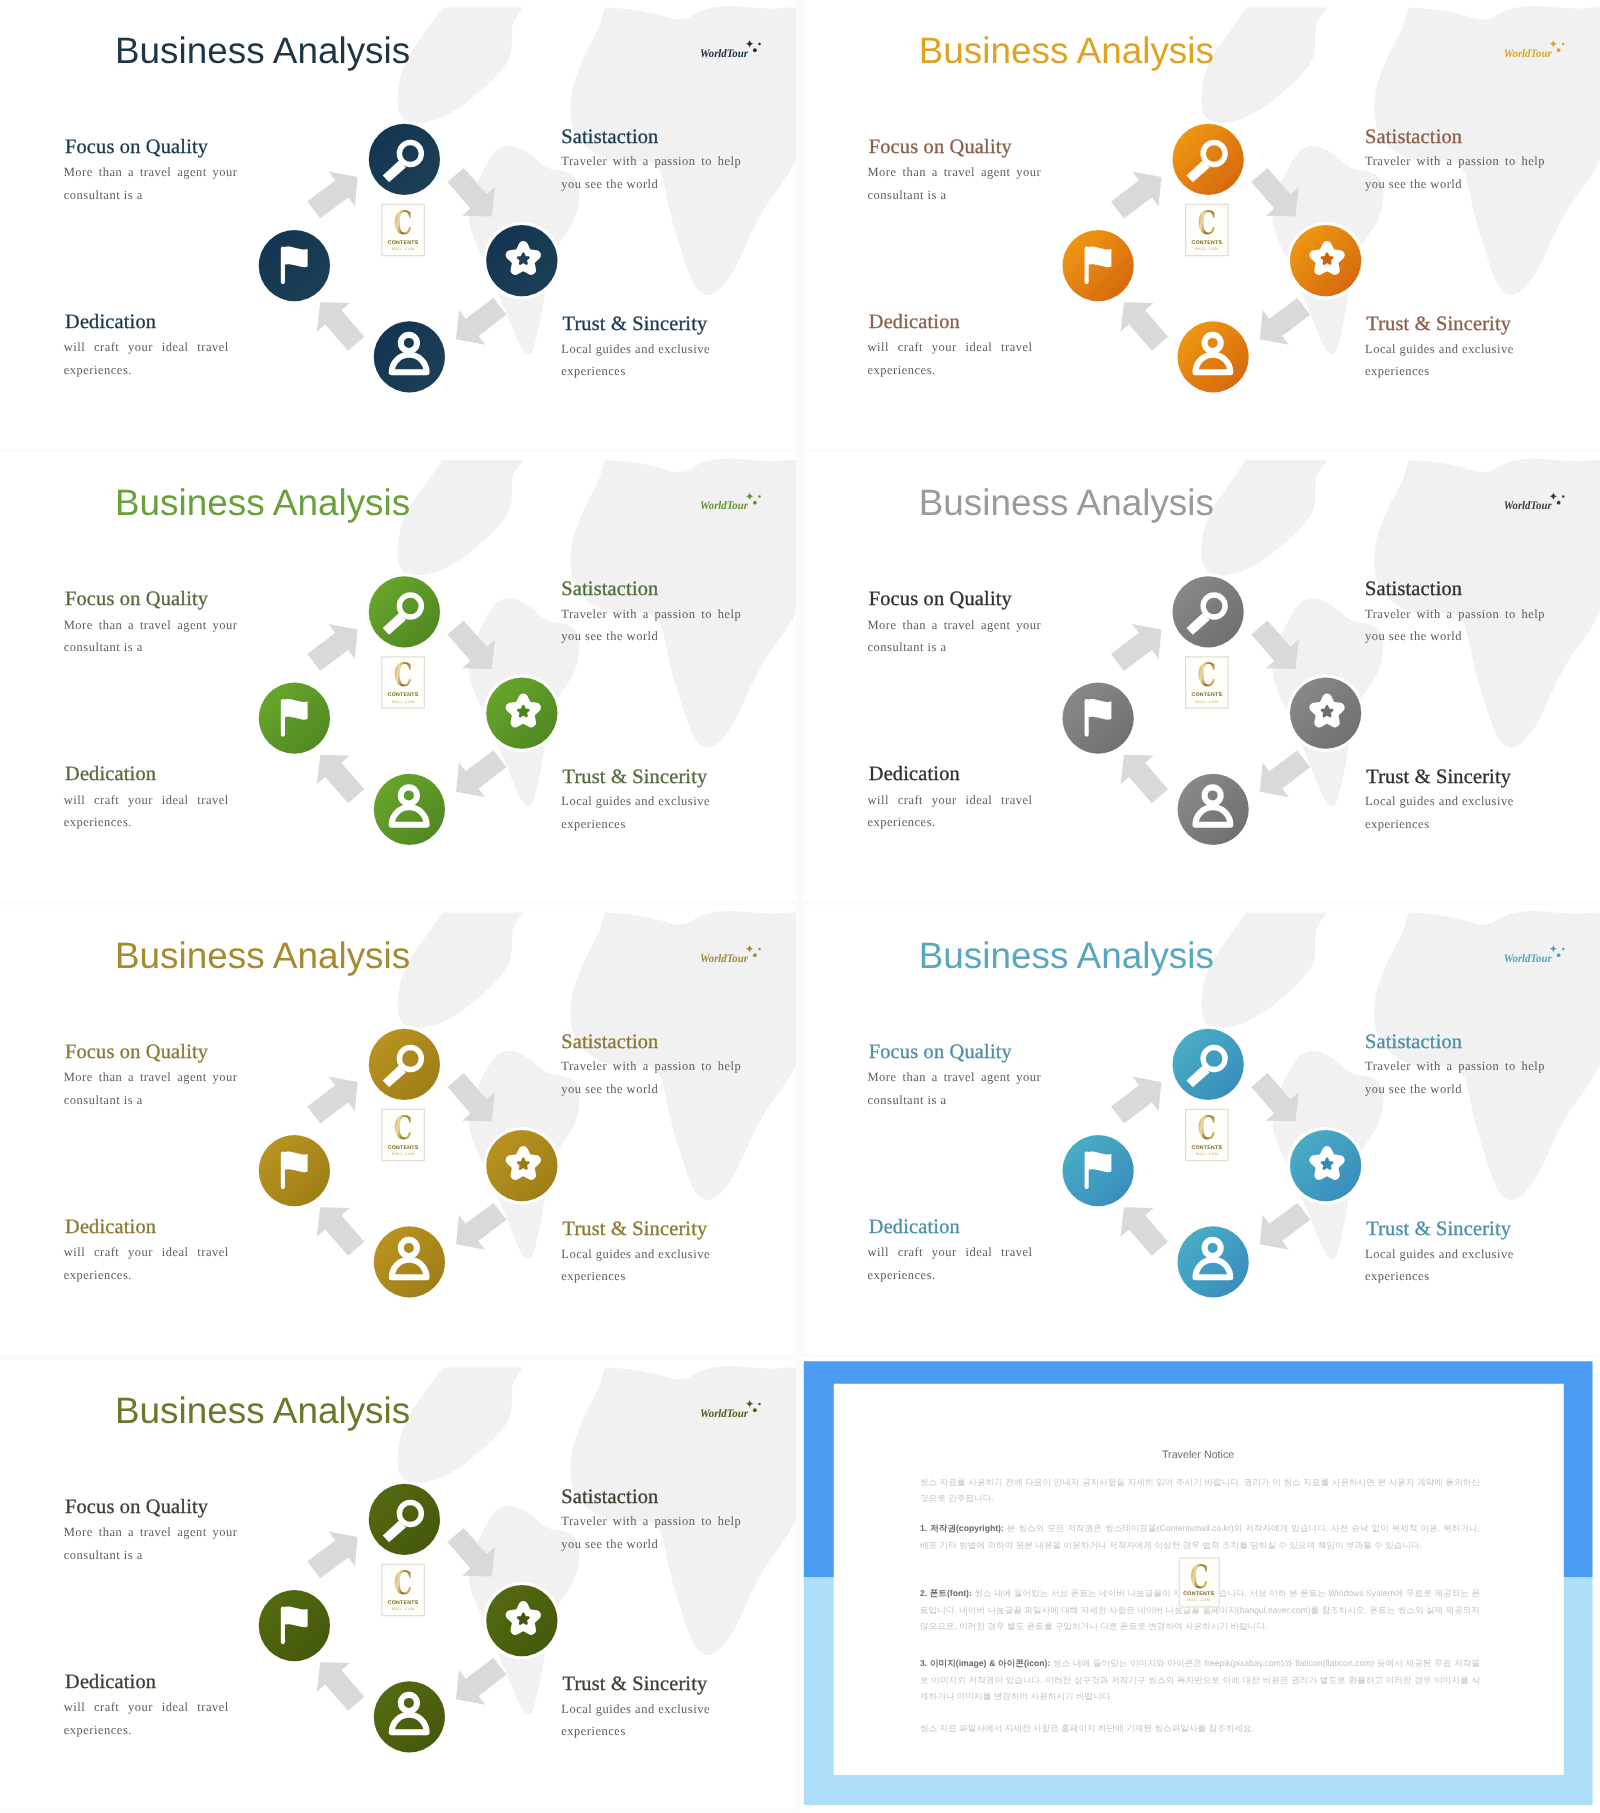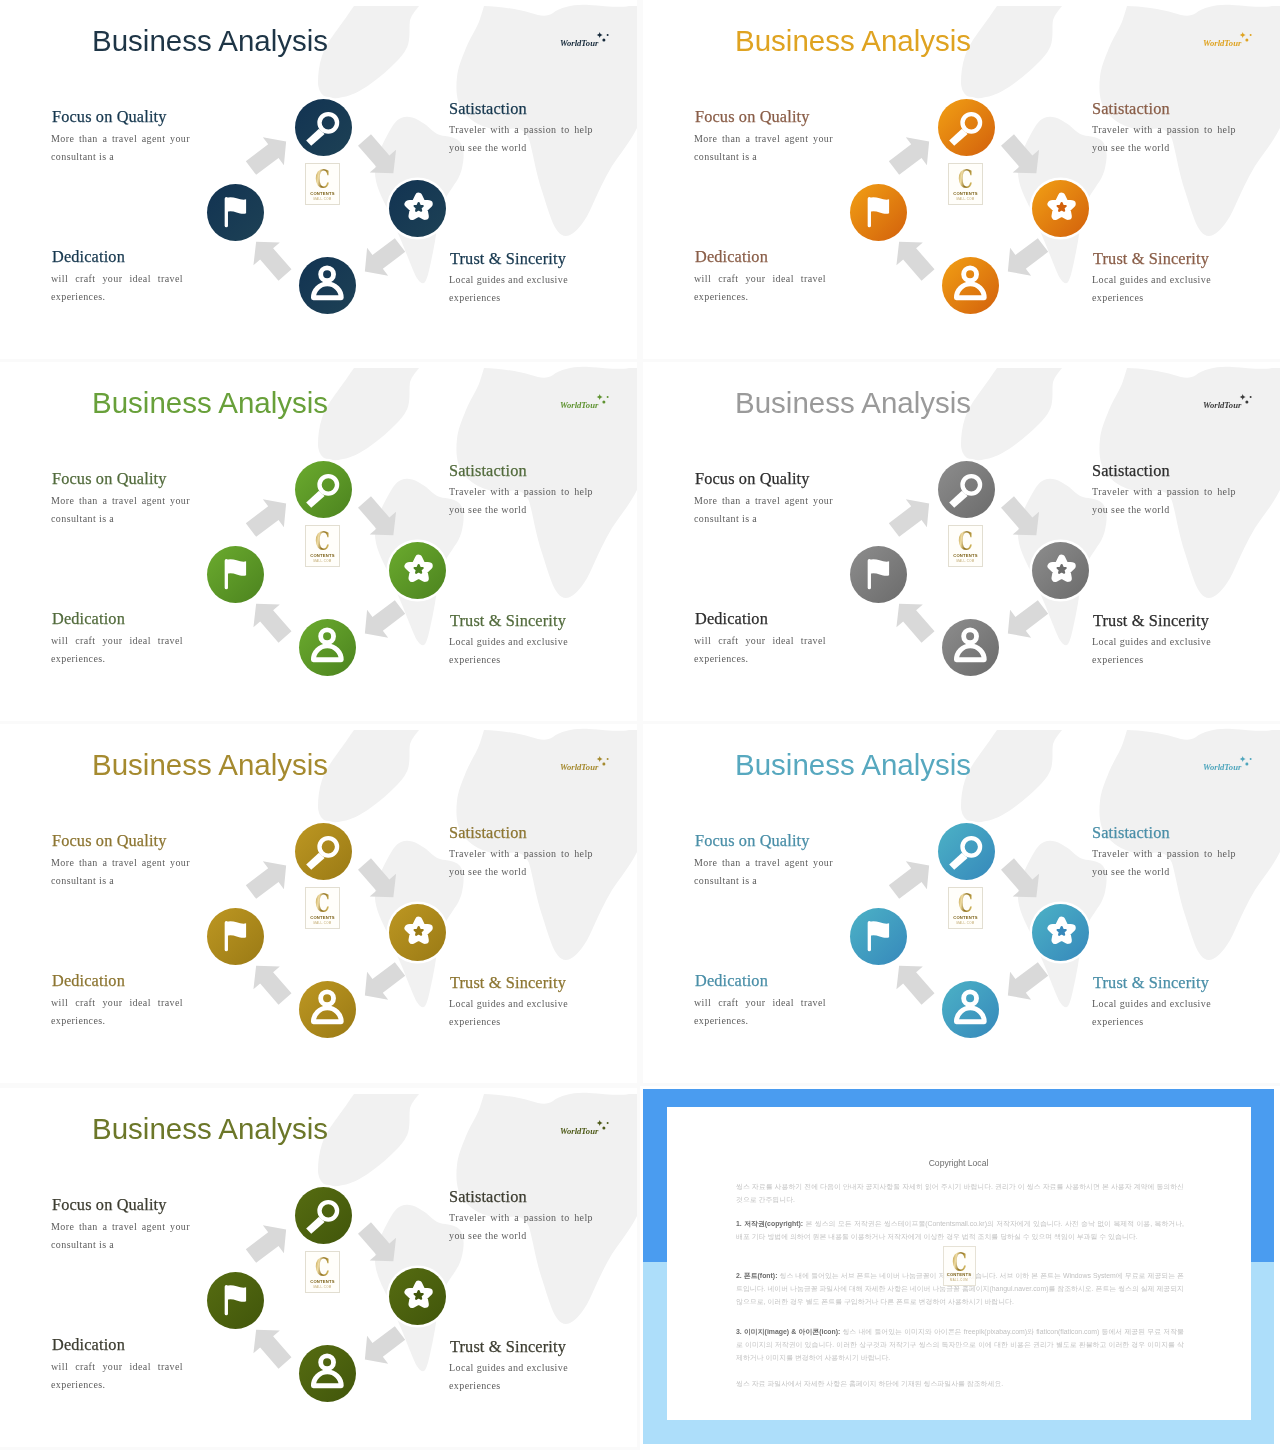--- a/index.html
+++ b/index.html
@@ -430,21 +430,21 @@
       <div class="cb" style="left:449px;top:121px;width:144px;">Traveler with a passion to help you see the world</div>
       <div class="ch" style="left:52px;top:249px;color:#3d3d31">Dedication</div>
       <div class="cb" style="left:51px;top:270px;width:132px;">will craft your ideal travel experiences.</div>
       <div class="ch" style="left:450px;top:251px;color:#3d3d31">Trust &amp; Sincerity</div>
       <div class="cb" style="left:449px;top:271px;width:119px;">Local guides and exclusive experiences</div>
     </div>
     <div id="cpanel">
       <div style="position:absolute;left:2.5px;top:3px;width:631.5px;height:173px;background:#4a9cf0;"></div>
       <div style="position:absolute;left:2.5px;top:176px;width:631.5px;height:182px;background:#addefa;"></div>
       <div class="cp-inner" style="left:26.5px;top:21px;width:584.5px;height:313px;"></div>
-      <div class="cp-h2" style="left:26px;top:72px;width:585px;">Copyright Local</div>
+      <div class="cp-h2" style="left:26px;top:72px;width:585px;">Traveler Notice</div>
       <div class="cp-p" style="left:96px;top:94px;width:448px;">씽스 자료를 사용하기 전에 다음이 안내자 공지사항을 자세히 읽어 주시기 바랍니다. 권리가 이 씽스 자료를 사용하시면 본 사용자 계약에 동의하신 것으로 간주됩니다.</div>
       <div class="cp-p" style="left:96px;top:131px;width:448px;"><b>1. 저작권(copyright):</b> <span>본 씽스의 모든 저작권은 씽스테이프몰(Contentsmall.co.kr)의 저작자에게 있습니다. 사전 승낙 없이 복제적 이용, 복하거나, 배포 기타 방법에 의하여 원본 내용을 이용하거나 저작자에게 이상한 경우 법적 조치를 당하실 수 있으며 책임이 부과될 수 있습니다.</span></div>
       <div class="cp-p" style="left:96px;top:183px;width:448px;"><b>2. 폰트(font):</b> <span>씽스 내에 들어있는 서브 폰트는 네이버 나눔글꼴이 저작권이 있습니다. 서브 이하 본 폰트는 Windows System에 무료로 제공되는 폰트입니다. 네이버 나눔글꼴 파일사에 대해 자세한 사항은 네이버 나눔글꼴 홈페이지(hangul.naver.com)를 참조하시오. 폰트는 씽스의 실제 제공되지 않으므로, 이러한 경우 별도 폰트를 구입하거나 다른 폰트로 변경하여 사용하시기 바랍니다.</span></div>
       <div class="cp-p" style="left:96px;top:239px;width:448px;"><b>3. 이미지(image) &amp; 아이콘(icon):</b> <span>씽스 내에 들어있는 이미지와 아이콘은 freepik(pixabay.com)와 flaticon(flaticon.com) 등에서 제공된 무료 저작물로 이미지의 저작권이 있습니다. 이러한 상구것과 저작기구 씽스의 독자만으로 이에 대한 비용은 권리가 별도로 환불하고 이러한 경우 이미지를 삭제하거나 이미지를 변경하여 사용하시기 바랍니다.</span></div>
       <div class="cp-p" style="left:96px;top:291px;width:448px;">씽스 자료 파일사에서 자세한 사항은 홈페이지 하단에 기재된 씽스파일사를 참조하세요.</div>
       <div class="cp-logo" style="left:302.5px;top:160px;width:31px;height:38px;background:rgba(255,254,250,.78);border-color:#e6e2d6;">
         <div class="cl-letter" style="font-size:26px;line-height:26px;top:2px;">C</div>
         <div class="cl-l1" style="top:25px;font-size:4.2px;">CONTENTS</div>
         <div class="cl-l2" style="top:31px;font-size:2.8px;">MALL.COM</div>
       </div>

